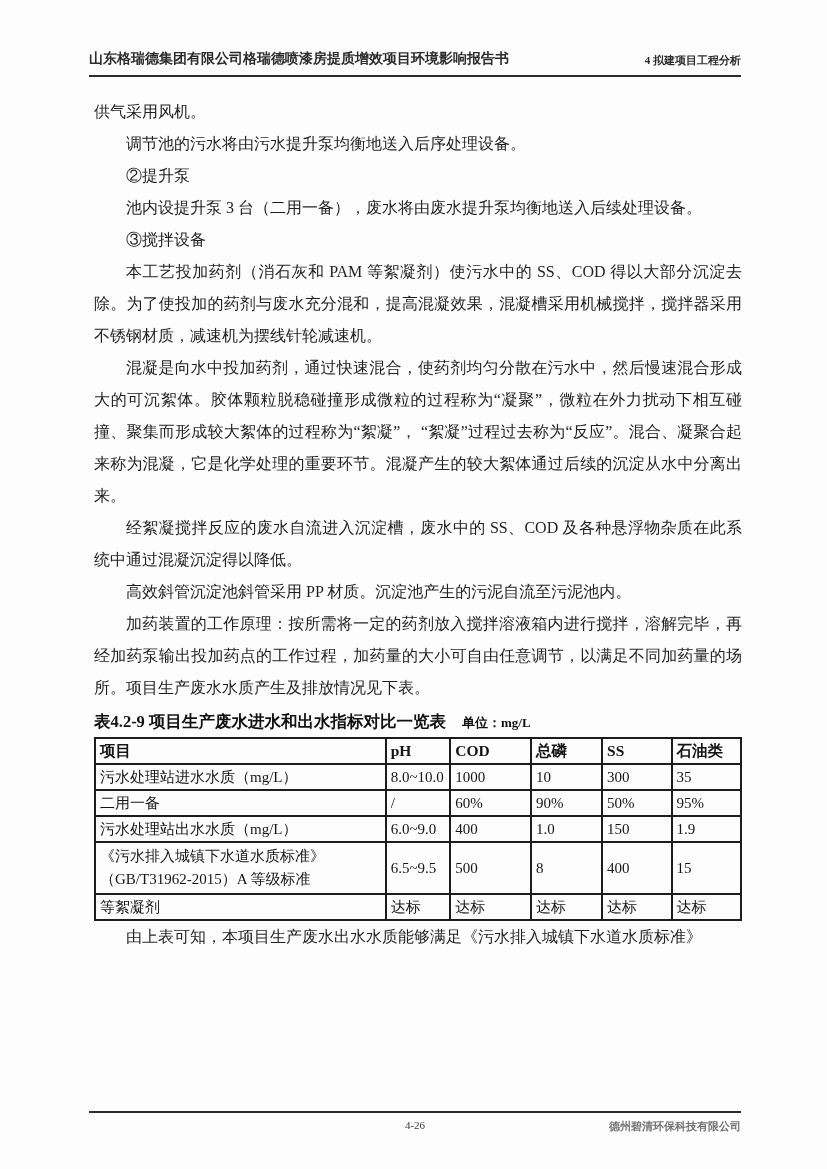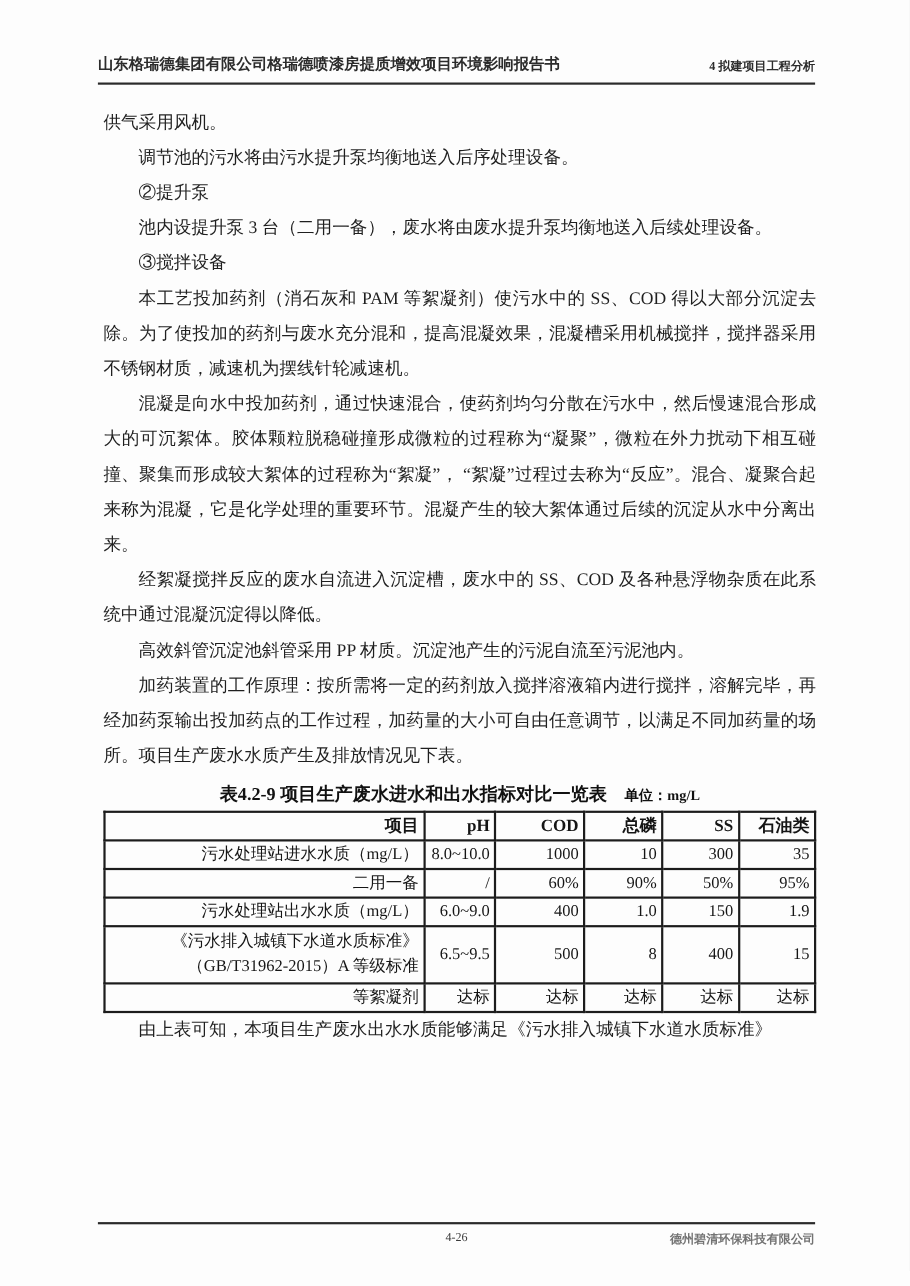--- a/index.html
+++ b/index.html
@@ -37,40 +37,40 @@
     left: 94px; top: 96px; width: 648px;
     font-size: 16px;
     line-height: 32px;
     text-align: justify;
     color: #1f1f1f;
   }
   .content p { margin: 0; }
   .content p.indent { text-indent: 2em; }
   
   .table-caption {
-    text-align: center;
+    text-align: left;
     margin-top: 6px;
     line-height: 24px;
     text-indent: 0;
   }
   .caption-title { font-weight: bold; font-size: 16.5px; color: #111; }
   .caption-unit  { font-weight: bold; font-size: 13px; margin-left: 12px; color: #111; }
   table.data-table {
     width: 100%;
     border-collapse: collapse;
     table-layout: fixed;
     font-size: 15px;
     line-height: 20px;
     margin-top: 2px;
     color: #151515;
   }
   table.data-table th, table.data-table td {
     border: 2px solid #1c1c1c;
     padding: 2px 4px;
-    text-align: right;
+    text-align: left;
     vertical-align: middle;
     height: 26px;
   }
   table.data-table th { font-weight: bold; font-size: 15.5px; }
   td.std-label {
     text-align: left;
     white-space: pre-line;
     line-height: 23px;
     padding-left: 8px;
   }

